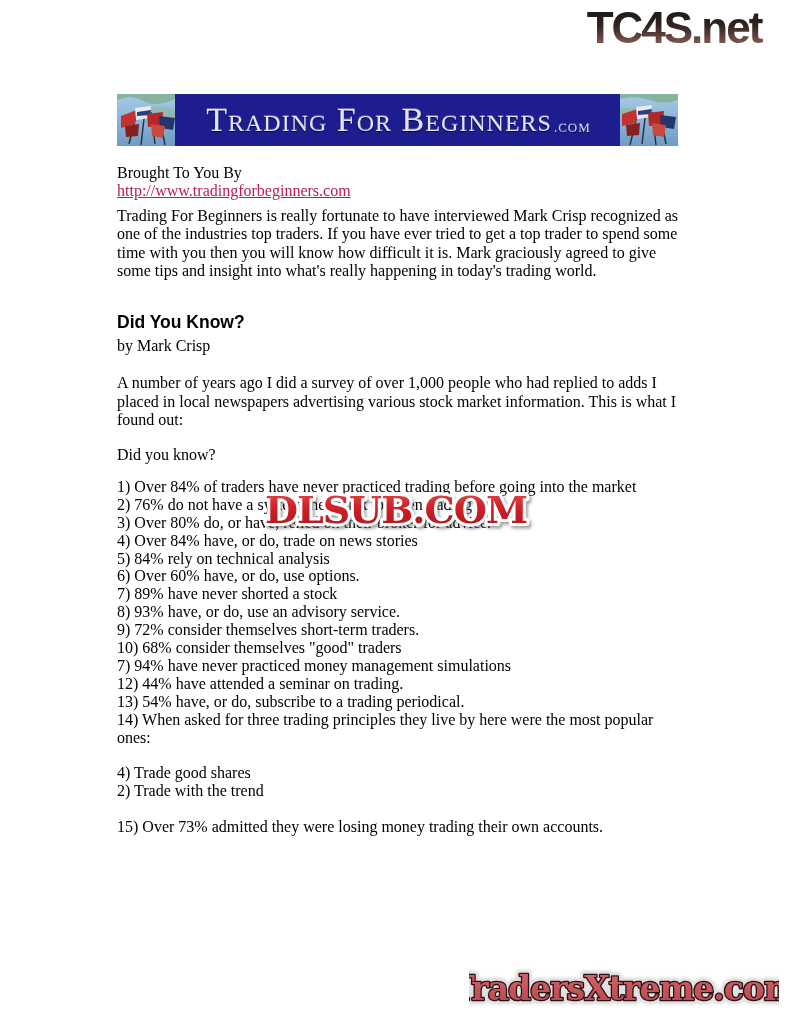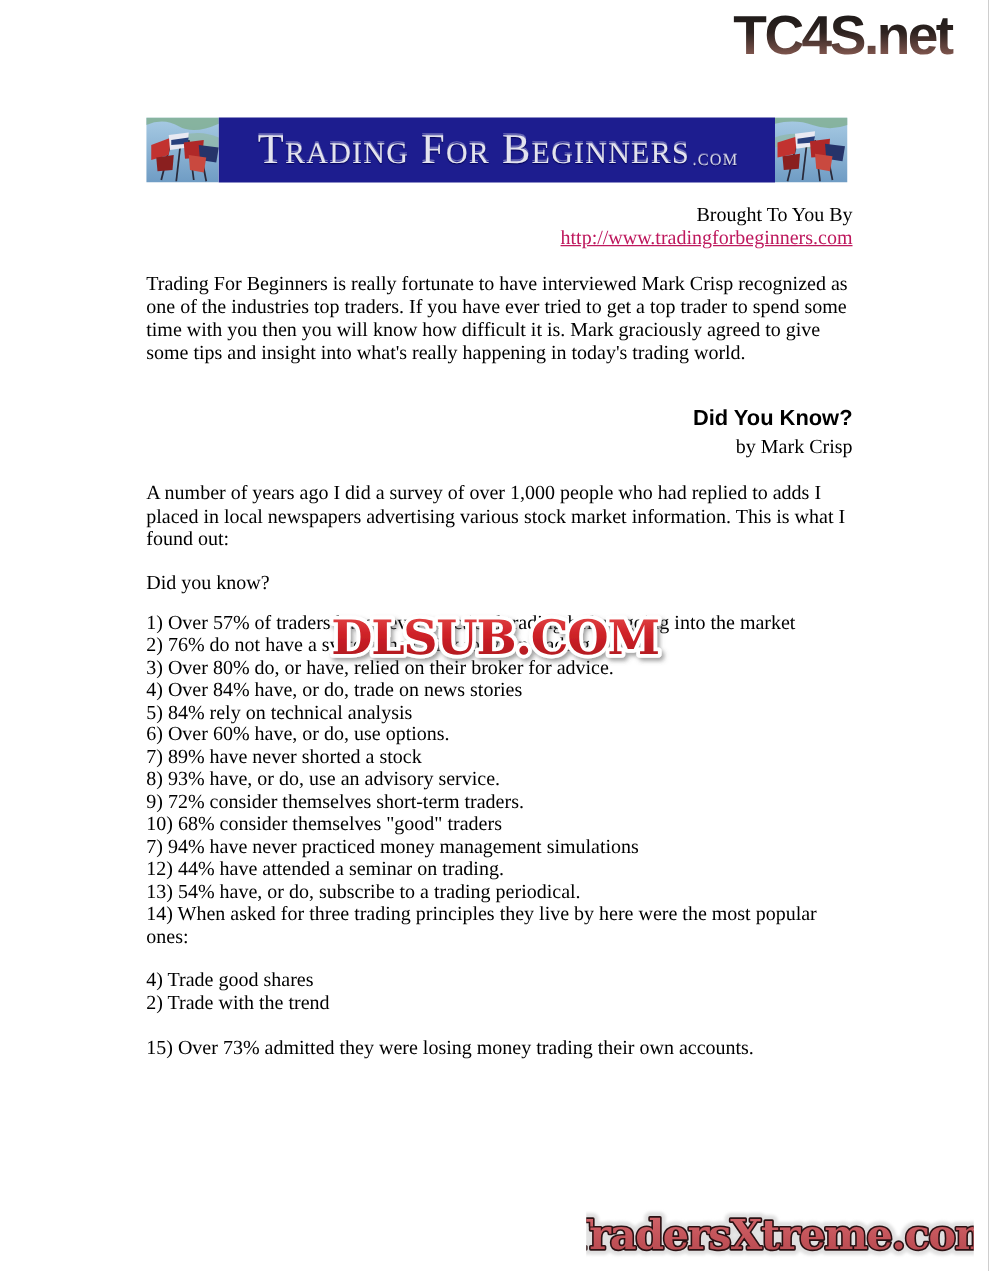--- a/index.html
+++ b/index.html
@@ -39,25 +39,25 @@
     font-variant:normal;
     font-size:13px;color:#d5d5e6;
     position:relative;top:8px;left:2px;letter-spacing:1px;
     text-transform:uppercase;
   }
   
   .content{
     position:absolute;left:117px;top:146px;width:565px;
     font-size:16px;line-height:18.4px;
   }
-  .center{text-align:right;}
+  .center{text-align:left;}
   .brought{margin-top:18px;}
   .sitelink a{color:#be185d;text-decoration:underline;}
   .sitelink{margin-top:0px;}
-  .para{margin-top:18px;}
+  .para{margin-top:6px;}
   .article-title{
     margin-top:33px;
     font-family:"Liberation Sans", sans-serif;
     font-weight:bold;font-size:17.5px;
   }
   .byline{margin-top:5px;}
   .lead{margin-top:19px;}
   .question{margin-top:17px;margin-bottom:13px;}
   .facts div, .principles div{line-height:17.9px;}
   .principles{margin-top:18px;}
@@ -140,21 +140,21 @@
     <div class="para">Trading For Beginners is really fortunate to have interviewed Mark Crisp recognized as one of the industries top traders. If you have ever tried to get a top trader to spend some time with you then you will know how difficult it is. Mark graciously agreed to give some tips and insight into what's really happening in today's trading world.</div>
 
     <div class="center article-title">Did You Know?</div>
     <div class="center byline">by Mark Crisp</div>
 
     <div class="para lead">A number of years ago I did a survey of over 1,000 people who had replied to adds I placed in local newspapers advertising various stock market information. This is what I found out:</div>
 
     <div class="question">Did you know?</div>
 
     <div class="facts">
-      <div>1) Over 57% of traders have never practiced trading before going into the market</div>
+      <div>1) Over 84% of traders have never practiced trading before going into the market</div>
       <div>2) 76% do not have a system they stick to when trading</div>
       <div>3) Over 80% do, or have, relied on their broker for advice.</div>
       <div>4) Over 84% have, or do, trade on news stories</div>
       <div>5) 84% rely on technical analysis</div>
       <div>6) Over 60% have, or do, use options.</div>
       <div>7) 89% have never shorted a stock</div>
       <div>8) 93% have, or do, use an advisory service.</div>
       <div>9) 72% consider themselves short-term traders.</div>
       <div>10) 68% consider themselves "good" traders</div>
       <div>7) 94% have never practiced money management simulations</div>

